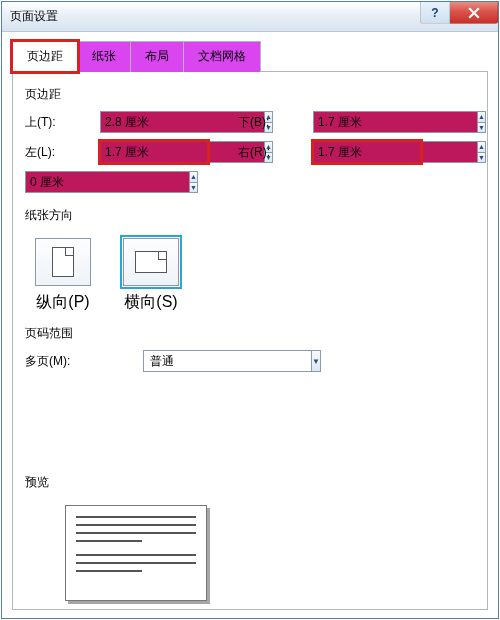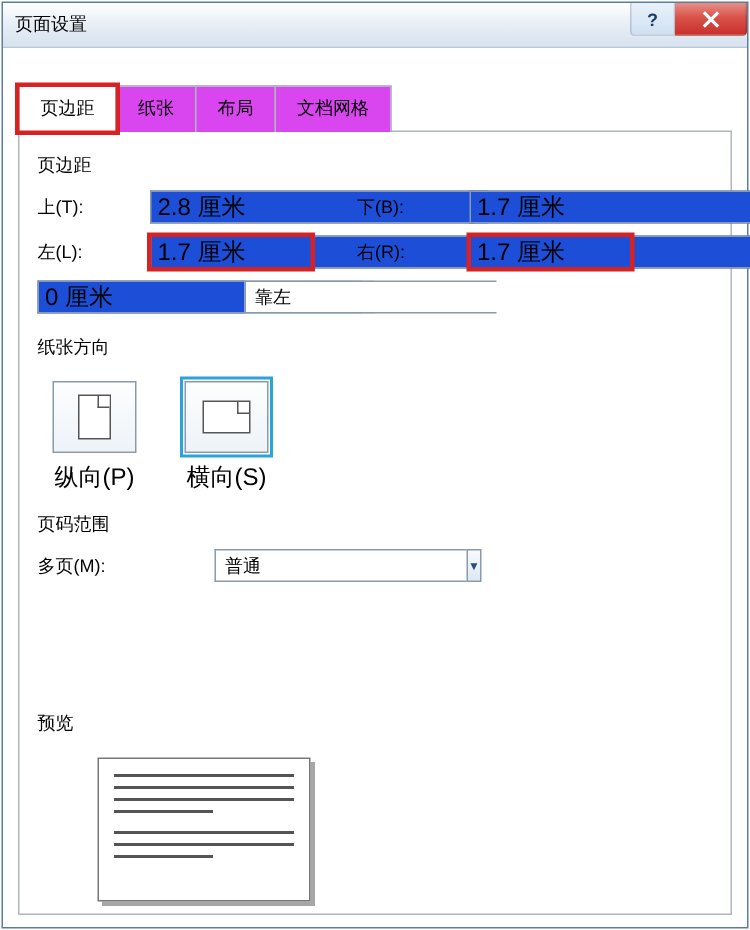--- a/index.html
+++ b/index.html
@@ -14,21 +14,20 @@
     color: #000;
   }
   .window {
     border: 1px solid #5a7ea0;
     width: 498px;
     height: 618px;
     margin: 1px;
     background: #fff;
     display: flex;
     flex-direction: column;
-    gap: 16px;
   }
   .titlebar {
     height: 30px;
     background: linear-gradient(to bottom, #ffffff 0%, #e9eff6 45%, #d7e3f0 100%);
     display: flex;
     align-items: center;
     padding-left: 8px;
     border-bottom: 1px solid #b9c8d8;
     position: relative;
   }
@@ -113,22 +112,22 @@
     width:108px;
   }
   .spinwrap.hl { outline:3px solid #d62222; outline-offset:-1px; }
   .spinwrap input {
     flex:1;
     height:22px;
     border:1px solid #8a9aab;
     border-right:none;
     padding:0 4px;
     font-family:inherit;
-    font-size:16px;
-    background:#1d4ed8;
+    font-size:12px;
+    background:#be185d;
   }
   .spinbtns {
     width:18px;
     display:flex;
     flex-direction:column;
     border:1px solid #8a9aab;
   }
   .spinbtns div {
     flex:1;
     display:flex;
@@ -275,24 +274,20 @@
 
       <div class="row2">
         <div class="spinwrap">
           <input value="0 厘米" style="">
           <div class="spinbtns">
             <div>▲</div>
             <div>▼</div>
           </div>
         </div>
         <div class="gap"></div>
-        <div class="selectwrap" style="width:108px">
-          <input readonly="" value="靠左" style="">
-
-        </div>
       </div>
 
       <div class="group-label">纸张方向</div>
 
       <div class="orientation">
         <div class="orient-item">
           <div class="orient-box">
             <div class="page-port"></div>
           </div>
           <div class="orient-label">纵向(P)</div>

